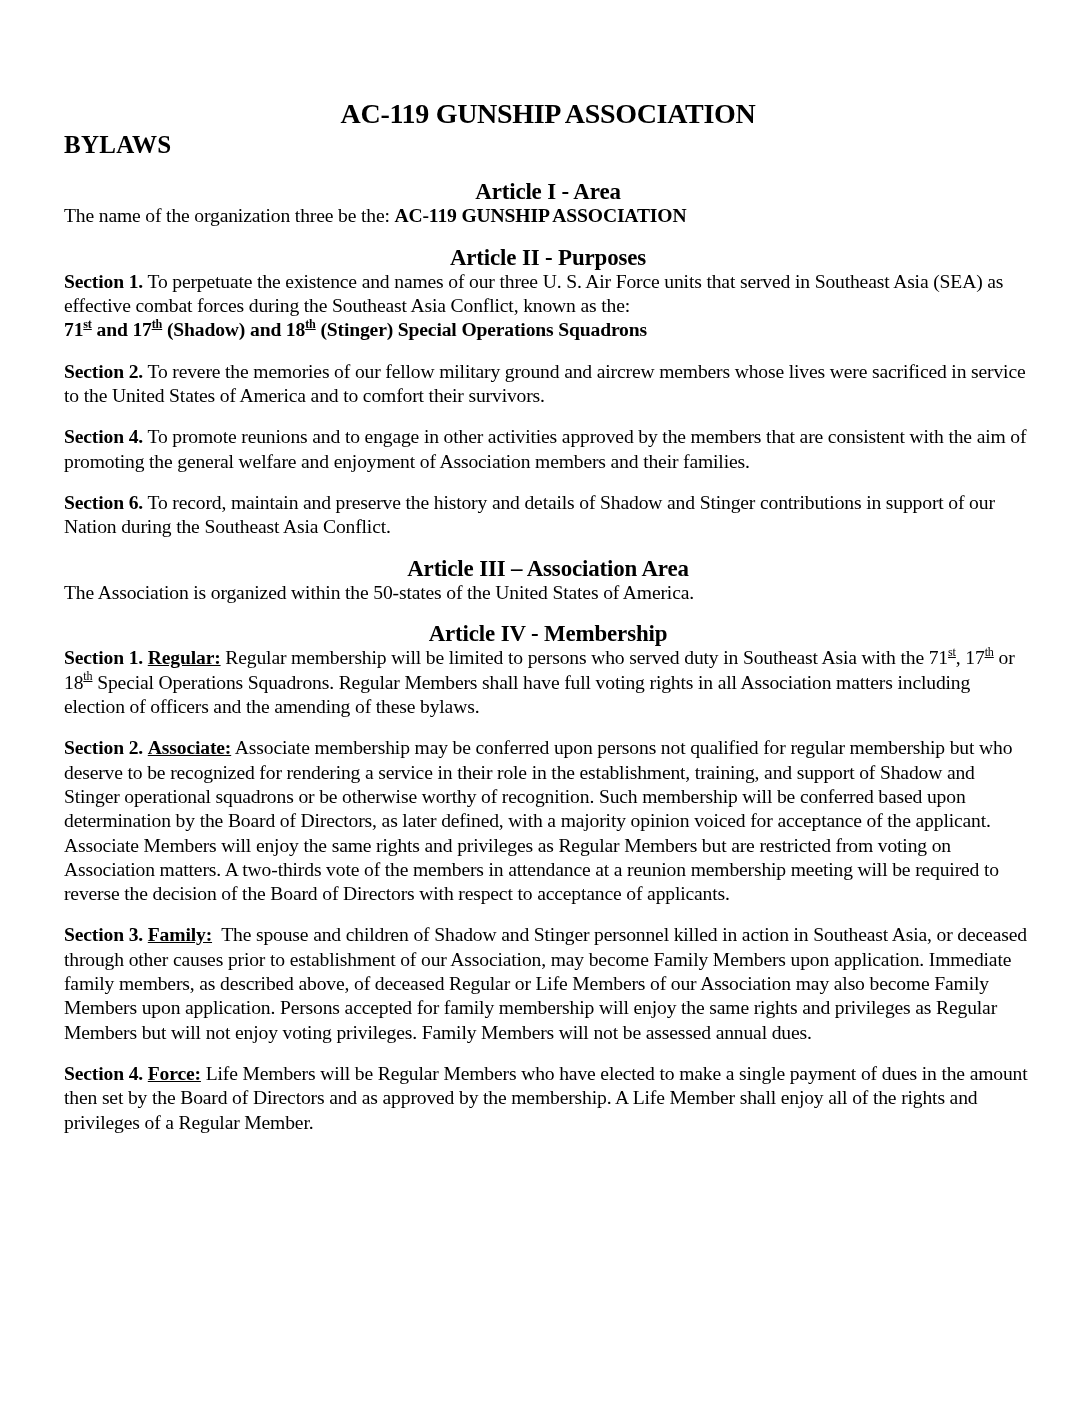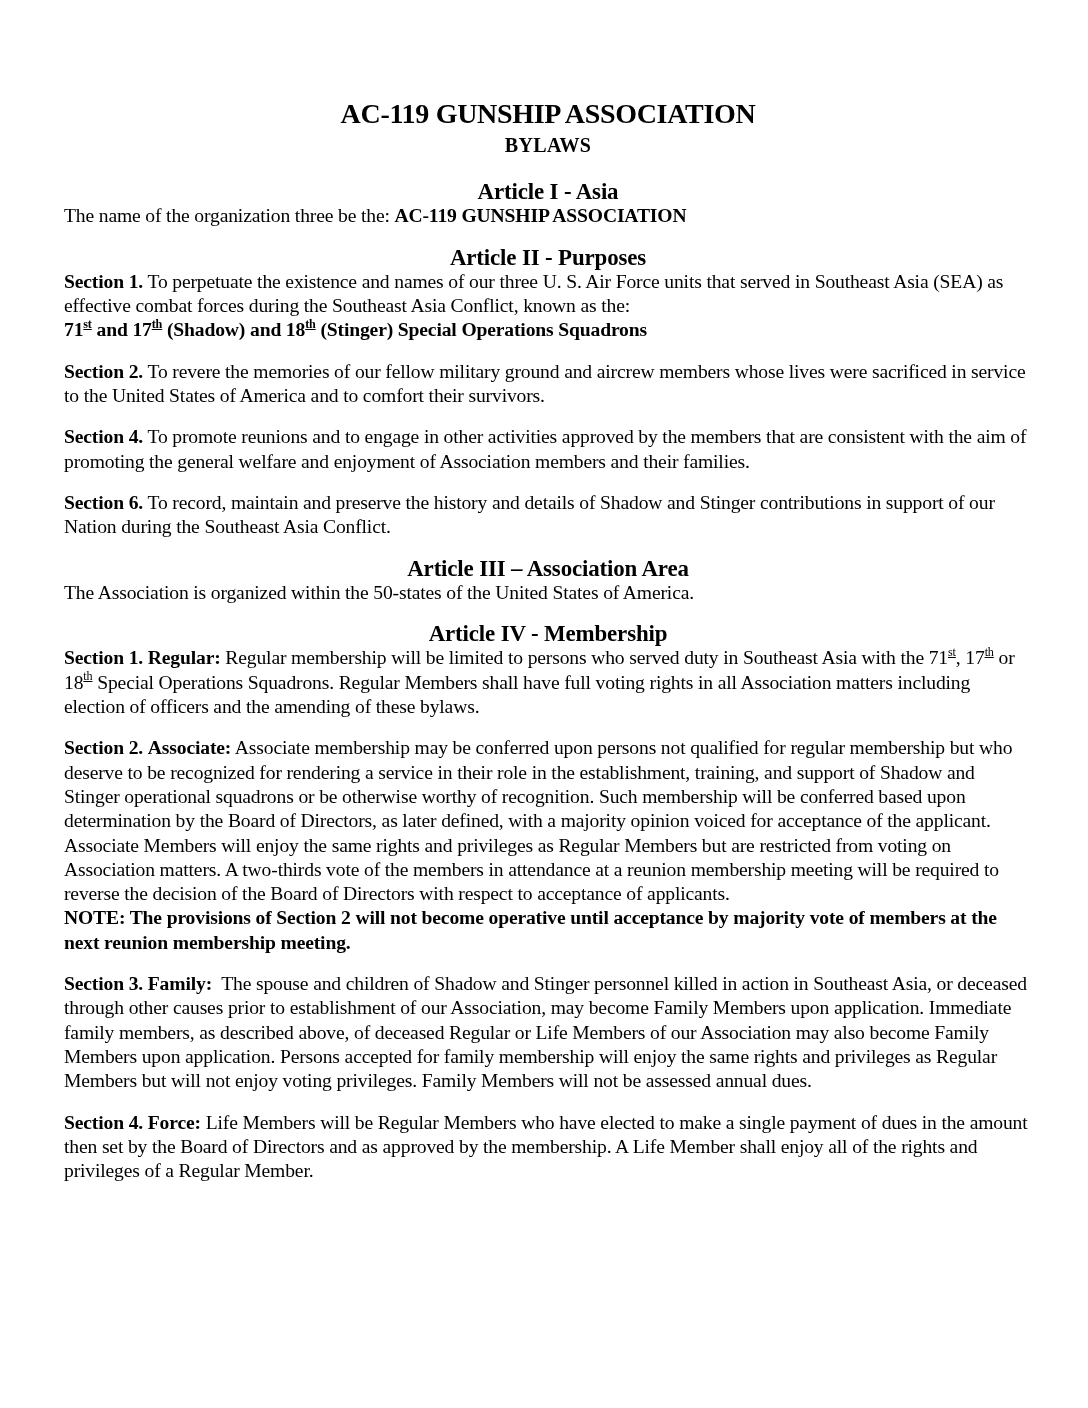--- a/index.html
+++ b/index.html
@@ -1,42 +1,42 @@
 <!DOCTYPE html>
 <html><head>
 <meta charset="utf-8">
 <style>
   html, body { margin:0; padding:0; background:#ffffff; }
   body { width:1088px; height:1408px; overflow:hidden; position:relative;
          font-family:"Liberation Serif", "DejaVu Serif", serif; color:#000; }
   .page { position:absolute; left:0; top:0; width:1088px; height:1408px; background:#fff; }
   .content { position:absolute; left:64px; top:54px; width:968px; font-size:19.6px; line-height:24.3px; letter-spacing:-0.15px;margin-top:44px; }
   .title { text-align:center; font-weight:bold; font-size:28px; line-height:32px; margin:0; letter-spacing:-0.3px; }
-  .subtitle { text-align:center; font-size:20px; line-height:30px; margin:0 0 20px 0; letter-spacing:0.3px; }
+  .subtitle { text-align:left; font-size:25px; line-height:30px; margin:0 0 20px 0; letter-spacing:0.3px; }
   .art-head { text-align:center; font-weight:bold; margin:0; }
   .art-head.gap { margin-top:17px; }
   p { margin:0; }
   .sec { margin-top:17px; }
   .sec.first { margin-top:0; }
   .b { font-weight:bold; }
-  .u { font-weight:bold; }
+  .u { font-weight:bold; text-decoration:underline; }
   sup { font-size:62%; line-height:0; vertical-align:super; position:relative; top:-1px;text-decoration:underline; }
   .note { font-weight:bold; }
 </style>
 </head>
 <body>
 
 <div class="page">
   <div class="content">
 
     <h1 class="title">AC-119 GUNSHIP ASSOCIATION</h1>
     <h2 class="subtitle">BYLAWS</h2>
 
     <div>
-      <h3 class="art-head">Article I - Asia</h3>
+      <h3 class="art-head">Article I - Area</h3>
       <p><span>The name of the organization three be the: </span><span class="b">AC-119 GUNSHIP ASSOCIATION</span></p>
     </div>
 
     <div>
       <h3 class="art-head gap">Article II - Purposes</h3>
 
       <p class="sec first"><span class="b">Section 1.</span><span> To perpetuate the existence and names of our three U. S. Air Force units that served in Southeast Asia (SEA) as effective combat forces during the Southeast Asia Conflict, known as the:</span><br><span class="b"><span>71</span><sup>st</sup><span> and 17</span><sup>th</sup><span> (Shadow) and 18</span><sup>th</sup><span> (Stinger) Special Operations Squadrons</span></span></p>
 
       <p class="sec"><span class="b">Section 2.</span><span> To revere the memories of our fellow military ground and aircrew members whose lives were sacrificed in service to the United States of America and to comfort their survivors.</span></p>
 
@@ -51,21 +51,20 @@
       <h3 class="art-head gap">Article III – Association Area</h3>
       <p>The Association is organized within the 50-states of the United States of America.</p>
     </div>
 
     <div>
       <h3 class="art-head gap">Article IV - Membership</h3>
 
       <p class="sec first"><span class="b">Section 1.</span> <span class="u">Regular:</span><span> Regular membership will be limited to persons who served duty in Southeast Asia with the 71</span><sup>st</sup><span>, 17</span><sup>th</sup><span> or 18</span><sup>th</sup><span> Special Operations Squadrons. Regular Members shall have full voting rights in all Association matters including election of officers and the amending of these bylaws.</span></p>
 
       <p class="sec"><span class="b">Section 2.</span> <span class="u">Associate:</span><span> Associate membership may be conferred upon persons not qualified for regular membership but who deserve to be recognized for rendering a service in their role in the establishment, training, and support of Shadow and Stinger operational squadrons or be otherwise worthy of recognition. Such membership will be conferred based upon determination by the Board of Directors, as later defined, with a majority opinion voiced for acceptance of the applicant. Associate Members will enjoy the same rights and privileges as Regular Members but are restricted from voting on Association matters. A two-thirds vote of the members in attendance at a reunion membership meeting will be required to reverse the decision of the Board of Directors with respect to acceptance of applicants.</span></p>
-      <p class="note">NOTE: The provisions of Section 2 will not become operative until acceptance by majority vote of members at the next reunion membership meeting.</p>
 
       <p class="sec" style="white-space:pre-wrap;"><span class="b">Section 3.</span> <span class="u">Family:</span><span>  The spouse and children of Shadow and Stinger personnel killed in action in Southeast Asia, or deceased through other causes prior to establishment of our Association, may become Family Members upon application. Immediate family members, as described above, of deceased Regular or Life Members of our Association may also become Family Members upon application. Persons accepted for family membership will enjoy the same rights and privileges as Regular Members but will not enjoy voting privileges. Family Members will not be assessed annual dues.</span></p>
 
       <p class="sec"><span class="b">Section 4.</span> <span class="u">Force:</span><span> Life Members will be Regular Members who have elected to make a single payment of dues in the amount then set by the Board of Directors and as approved by the membership. A Life Member shall enjoy all of the rights and privileges of a Regular Member.</span></p>
     </div>
 
   </div>
 </div>
 
 </body></html>

